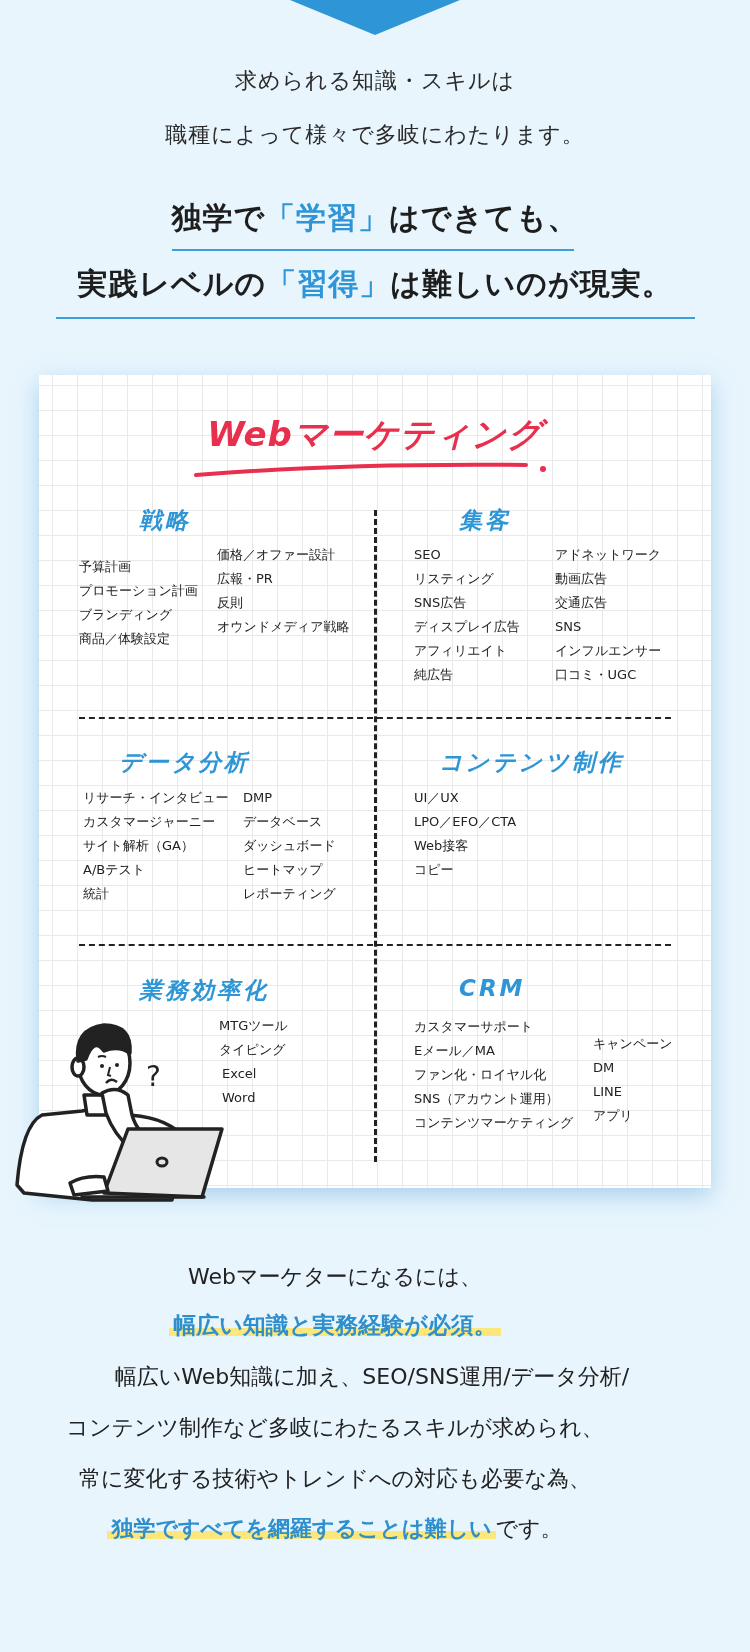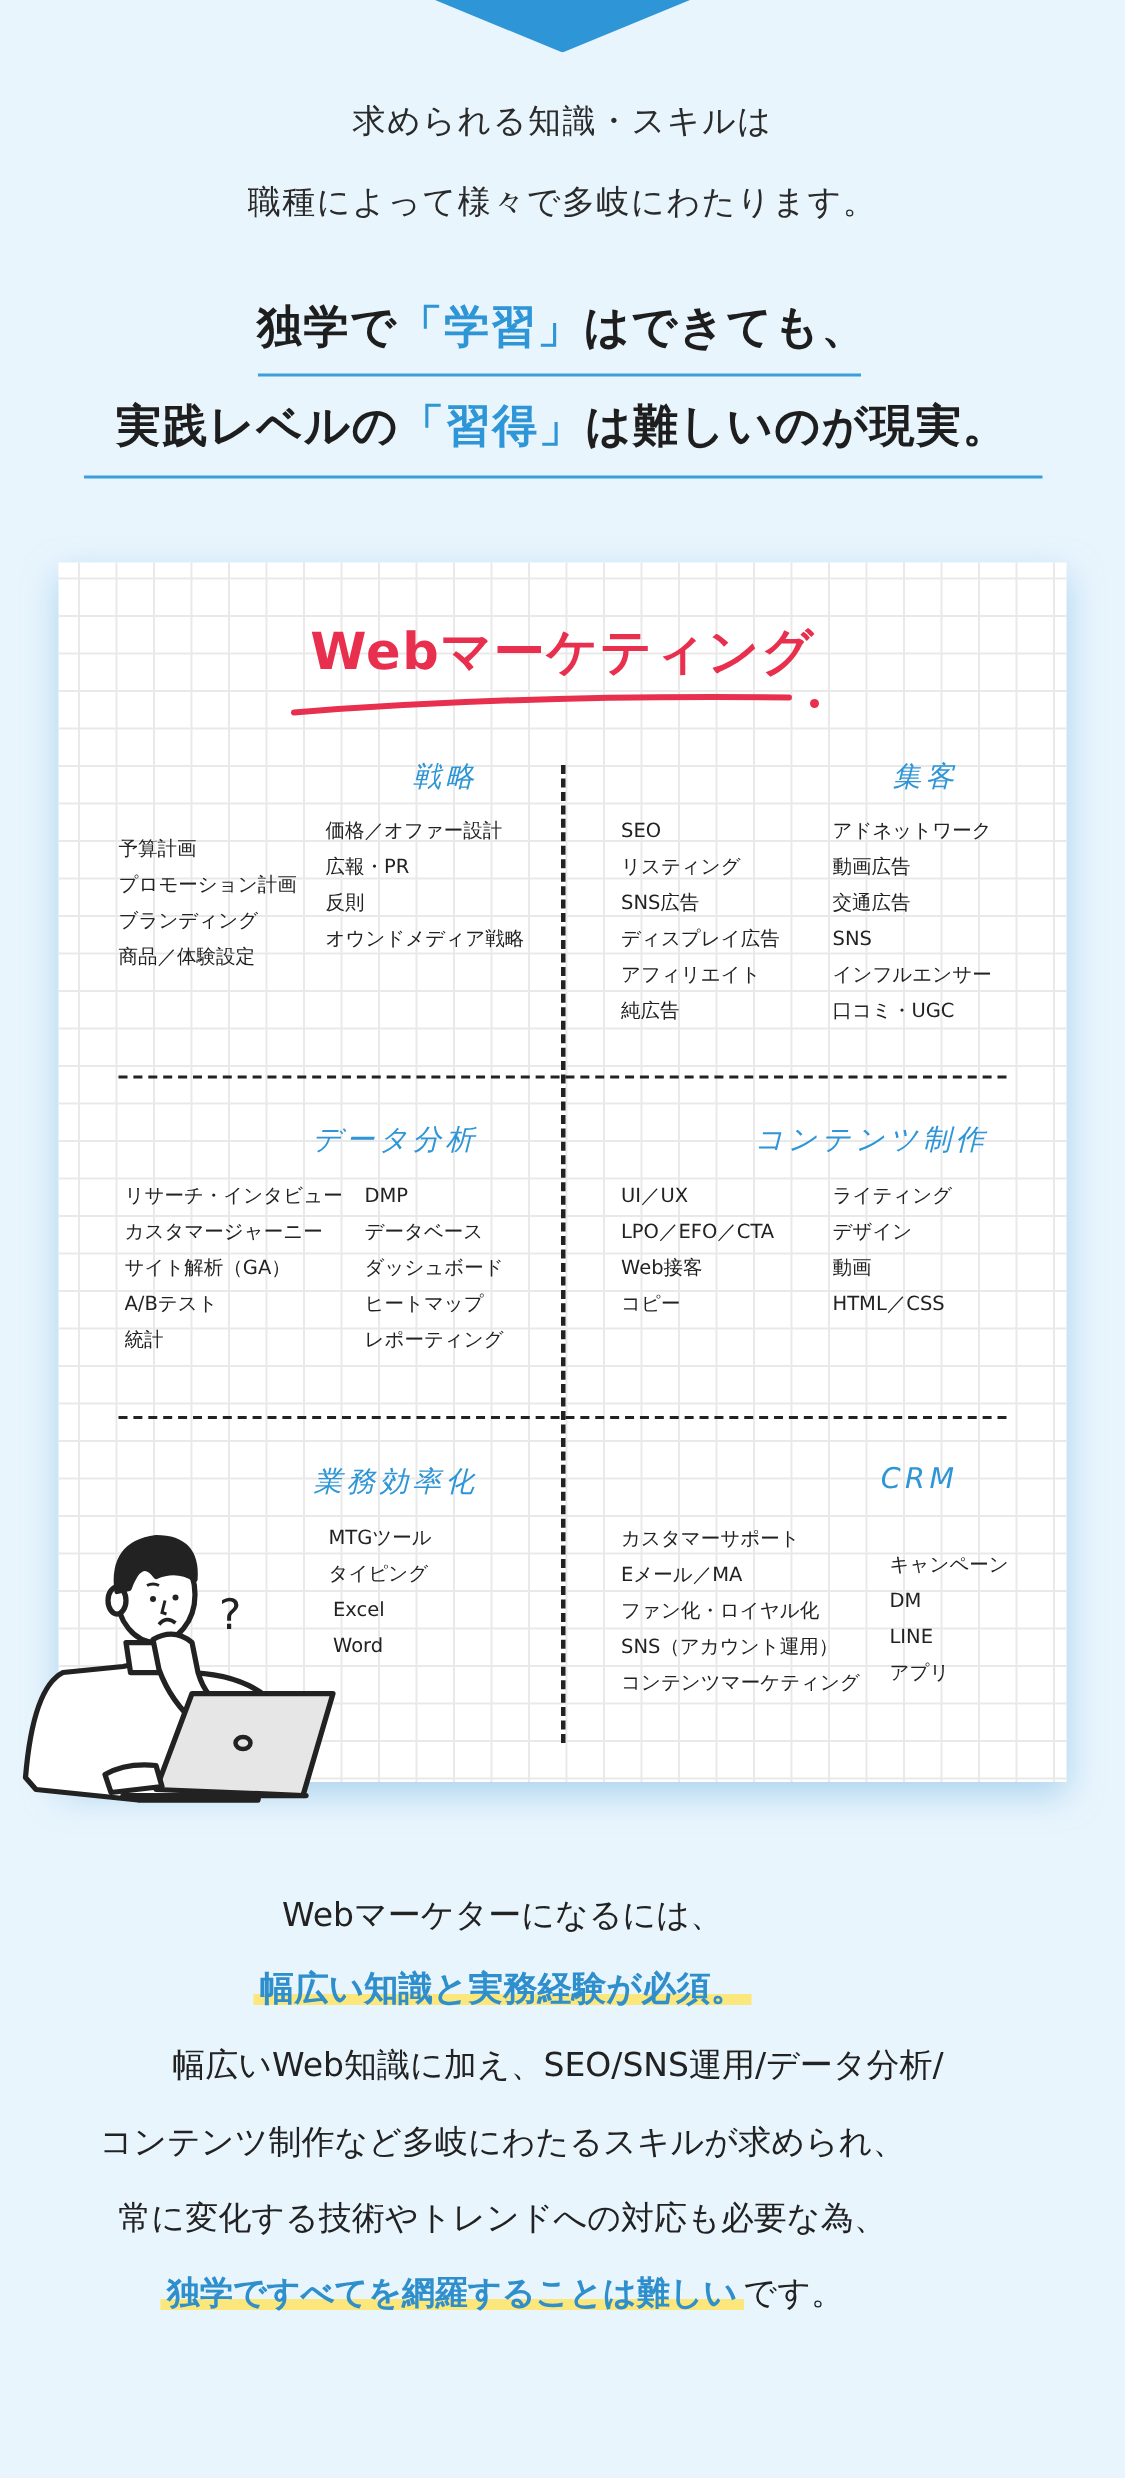--- a/index.html
+++ b/index.html
@@ -10,24 +10,24 @@
          clip-path:polygon(0 0,100% 0,50% 100%);}
   .intro{left:0;width:750px;text-align:center;font-size:22px;color:#2a2a2a;letter-spacing:1px;}
   .hl{left:0;width:750px;text-align:center;font-size:30px;font-weight:bold;color:#1e1e1e;letter-spacing:1px;}
   .hl .blue{color:#2e95d6;}
   .uline{height:2px;background:#3c9fdb;}
   .card{left:39px;top:375px;width:672px;height:813px;background-color:#fff;
         background-image:linear-gradient(to right,#e9e9e9 1px,transparent 1px),
                          linear-gradient(to bottom,#e9e9e9 1px,transparent 1px);
         background-size:25px 25px;background-position:13px 10px;
         box-shadow:0 8px 22px rgba(120,180,225,0.55);}
-  .title{left:0;top:37px;width:672px;text-align:center;font-size:34px;font-weight:bold;color:#e8304e;letter-spacing:1px;}
+  .title{left:0;top:37px;width:672px;text-align:center;font-size:34px;font-weight:bold;color:#e8304e;letter-spacing:1px;font-style:italic;}
   .vdash{left:335px;top:135px;width:0;height:652px;border-left:3px dashed #222;}
   .hdash{height:0;border-top:2px dashed #222;}
-  .sec-title{font-size:19px;font-weight:normal;color:#2e95d6;font-style:italic;letter-spacing:3px;text-align:right;}
+  .sec-title{font-size:23px;font-weight:bold;color:#2e95d6;font-style:italic;letter-spacing:3px;text-align:left;}
   .col{font-size:13px;color:#222;line-height:24px;white-space:nowrap;}
   .col div{height:24px;}
   .body-text{left:0;width:670px;text-align:center;font-size:22px;color:#222;}
   .mark{background:linear-gradient(to bottom,transparent 62%,#fbe77b 62%,#fbe77b 92%,transparent 92%);
         color:#2e8fcc;font-weight:bold;padding:0 4px;}
 </style>
 </head>
 <body>
 
 <div class="abs arrow"></div>
@@ -103,26 +103,20 @@
     <div>レポーティング</div>
   </div>
 
   <div class="abs sec-title" style="left:400px;top:372px;width:220px;">コンテンツ制作</div>
   <div class="abs col" style="left:375px;top:411px;">
     <div>UI／UX</div>
     <div>LPO／EFO／CTA</div>
     <div>Web接客</div>
     <div>コピー</div>
   </div>
-  <div class="abs col" style="left:516px;top:411px;">
-    <div>ライティング</div>
-    <div>デザイン</div>
-    <div>動画</div>
-    <div>HTML／CSS</div>
-  </div>
 
   <div class="abs sec-title" style="left:100px;top:600px;width:180px;">業務効率化</div>
   <div class="abs col" style="left:180px;top:639px;">
     <div>MTGツール</div>
     <div>タイピング</div>
     <div style="padding-left:3px">Excel</div>
     <div style="padding-left:3px">Word</div>
   </div>
 
   <div class="abs sec-title" style="left:420px;top:600px;width:180px;">CRM</div>

